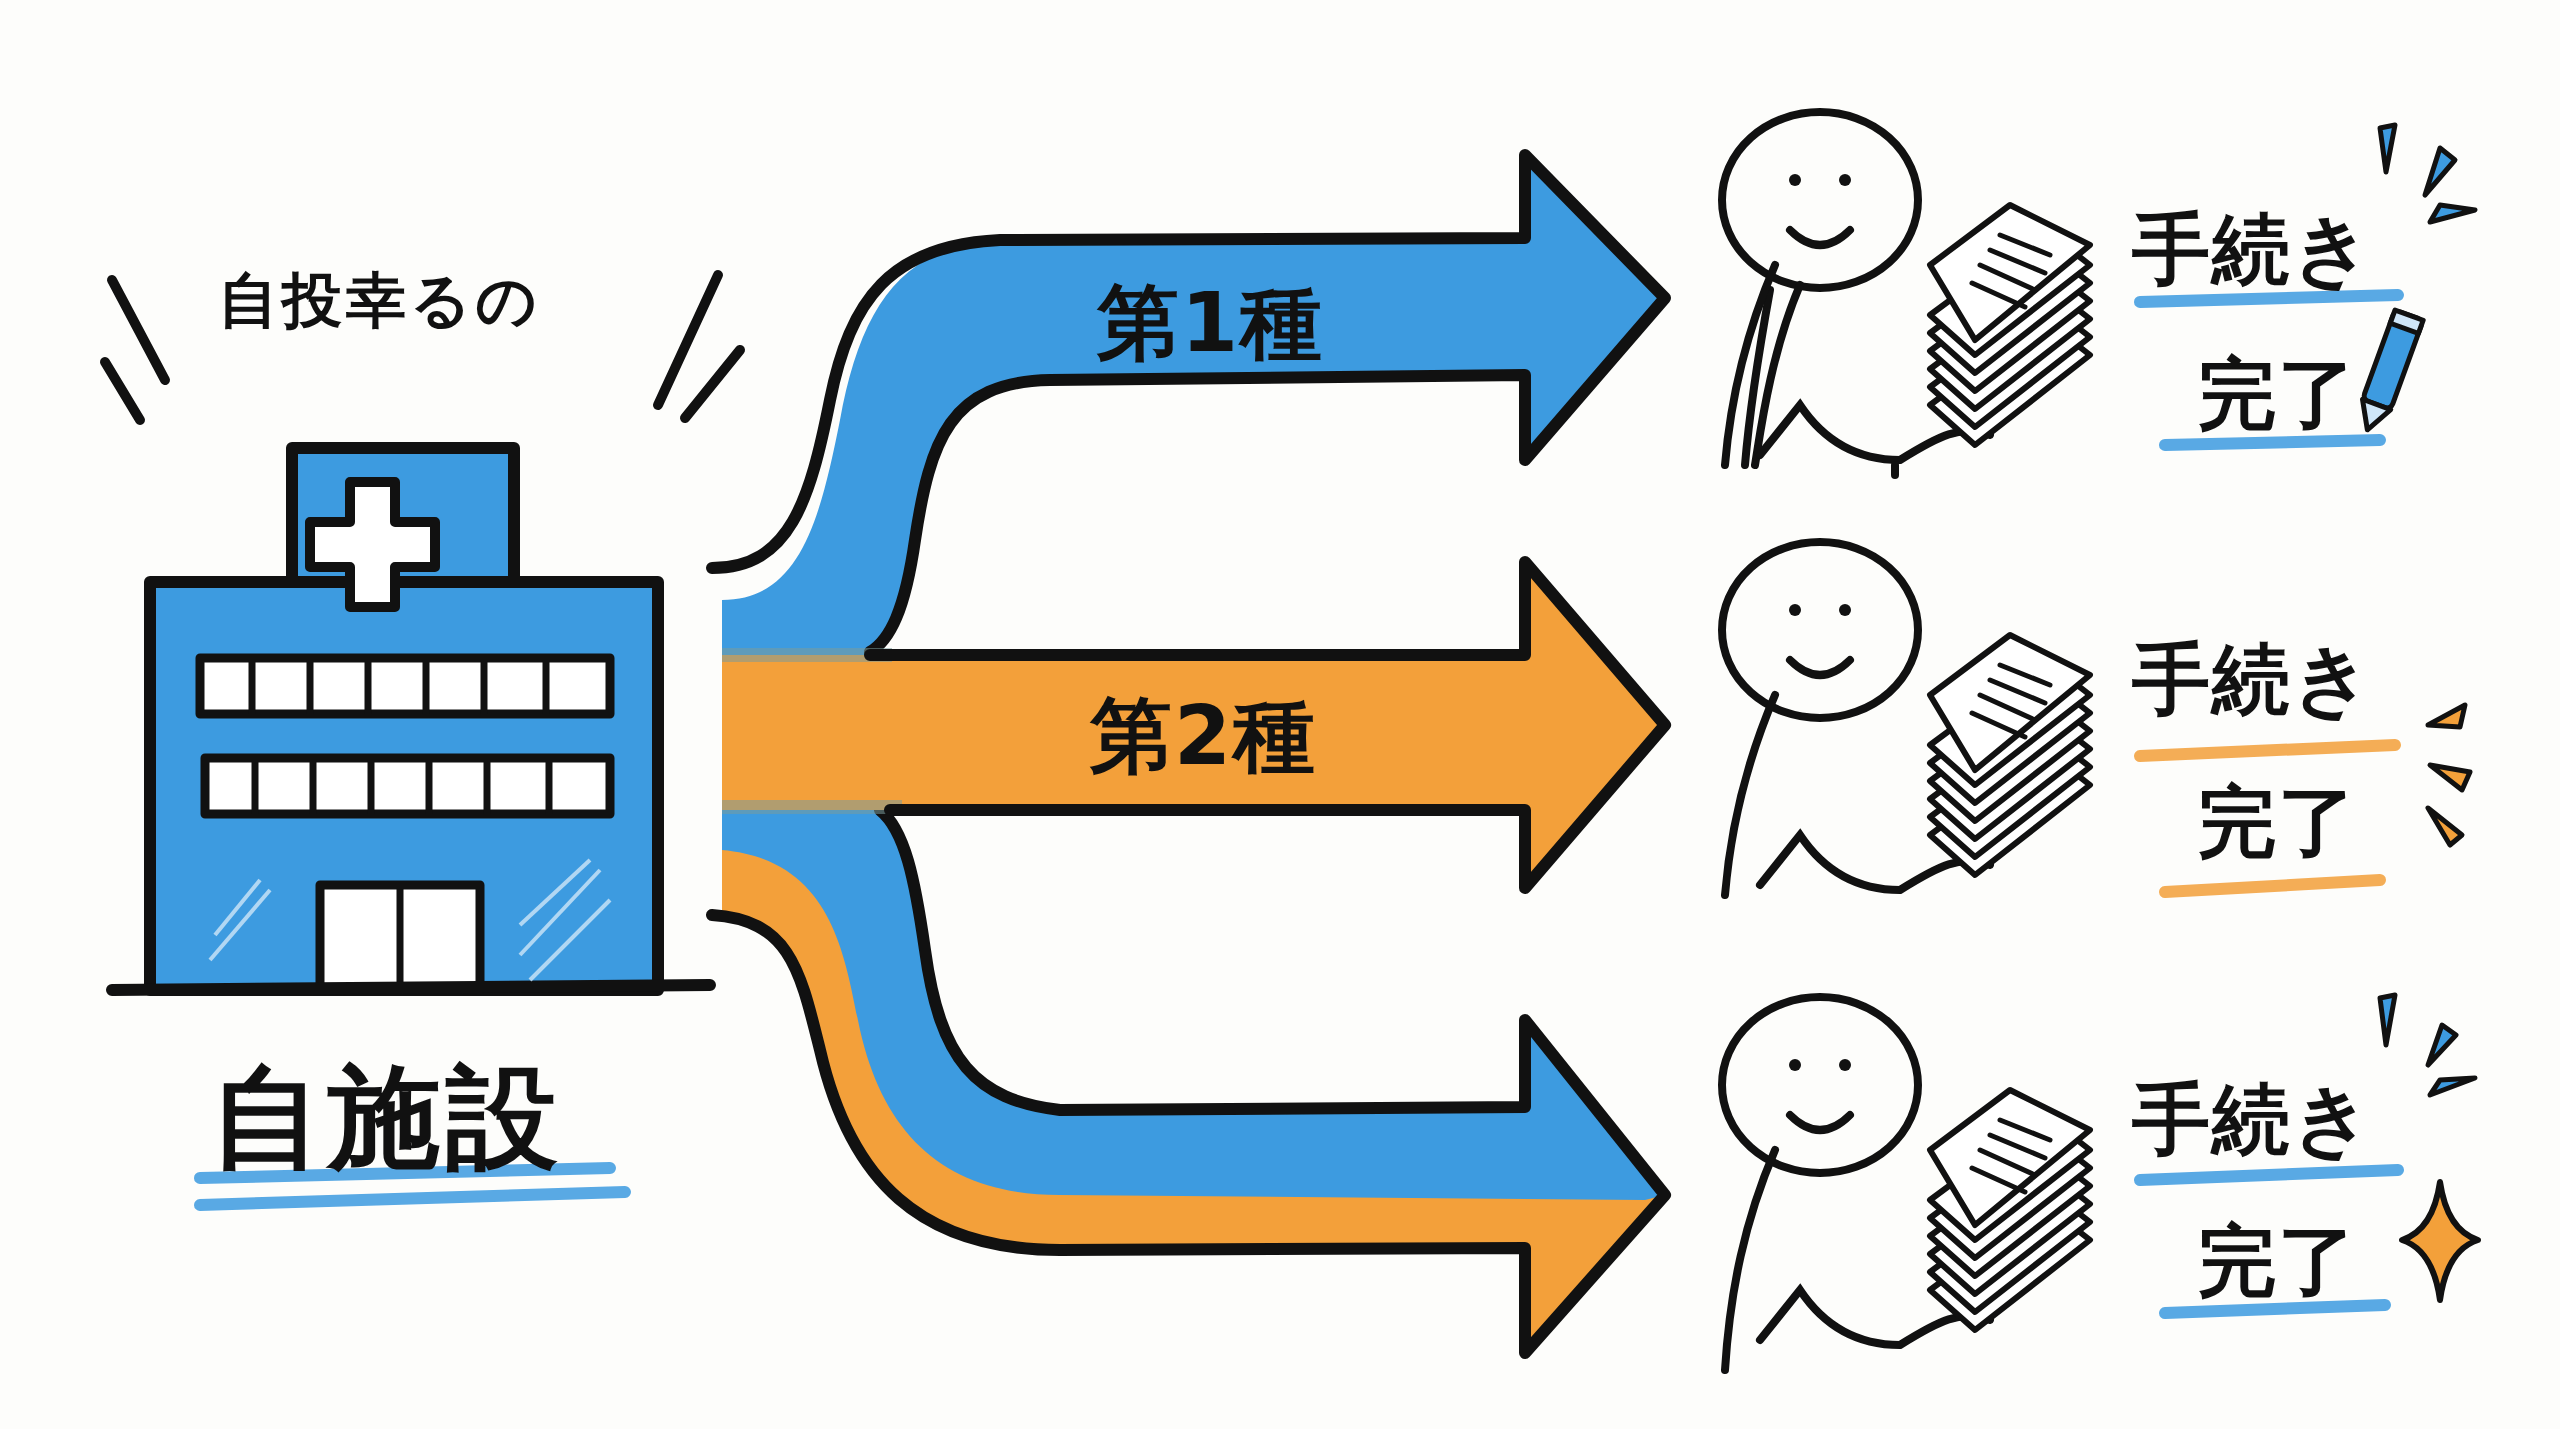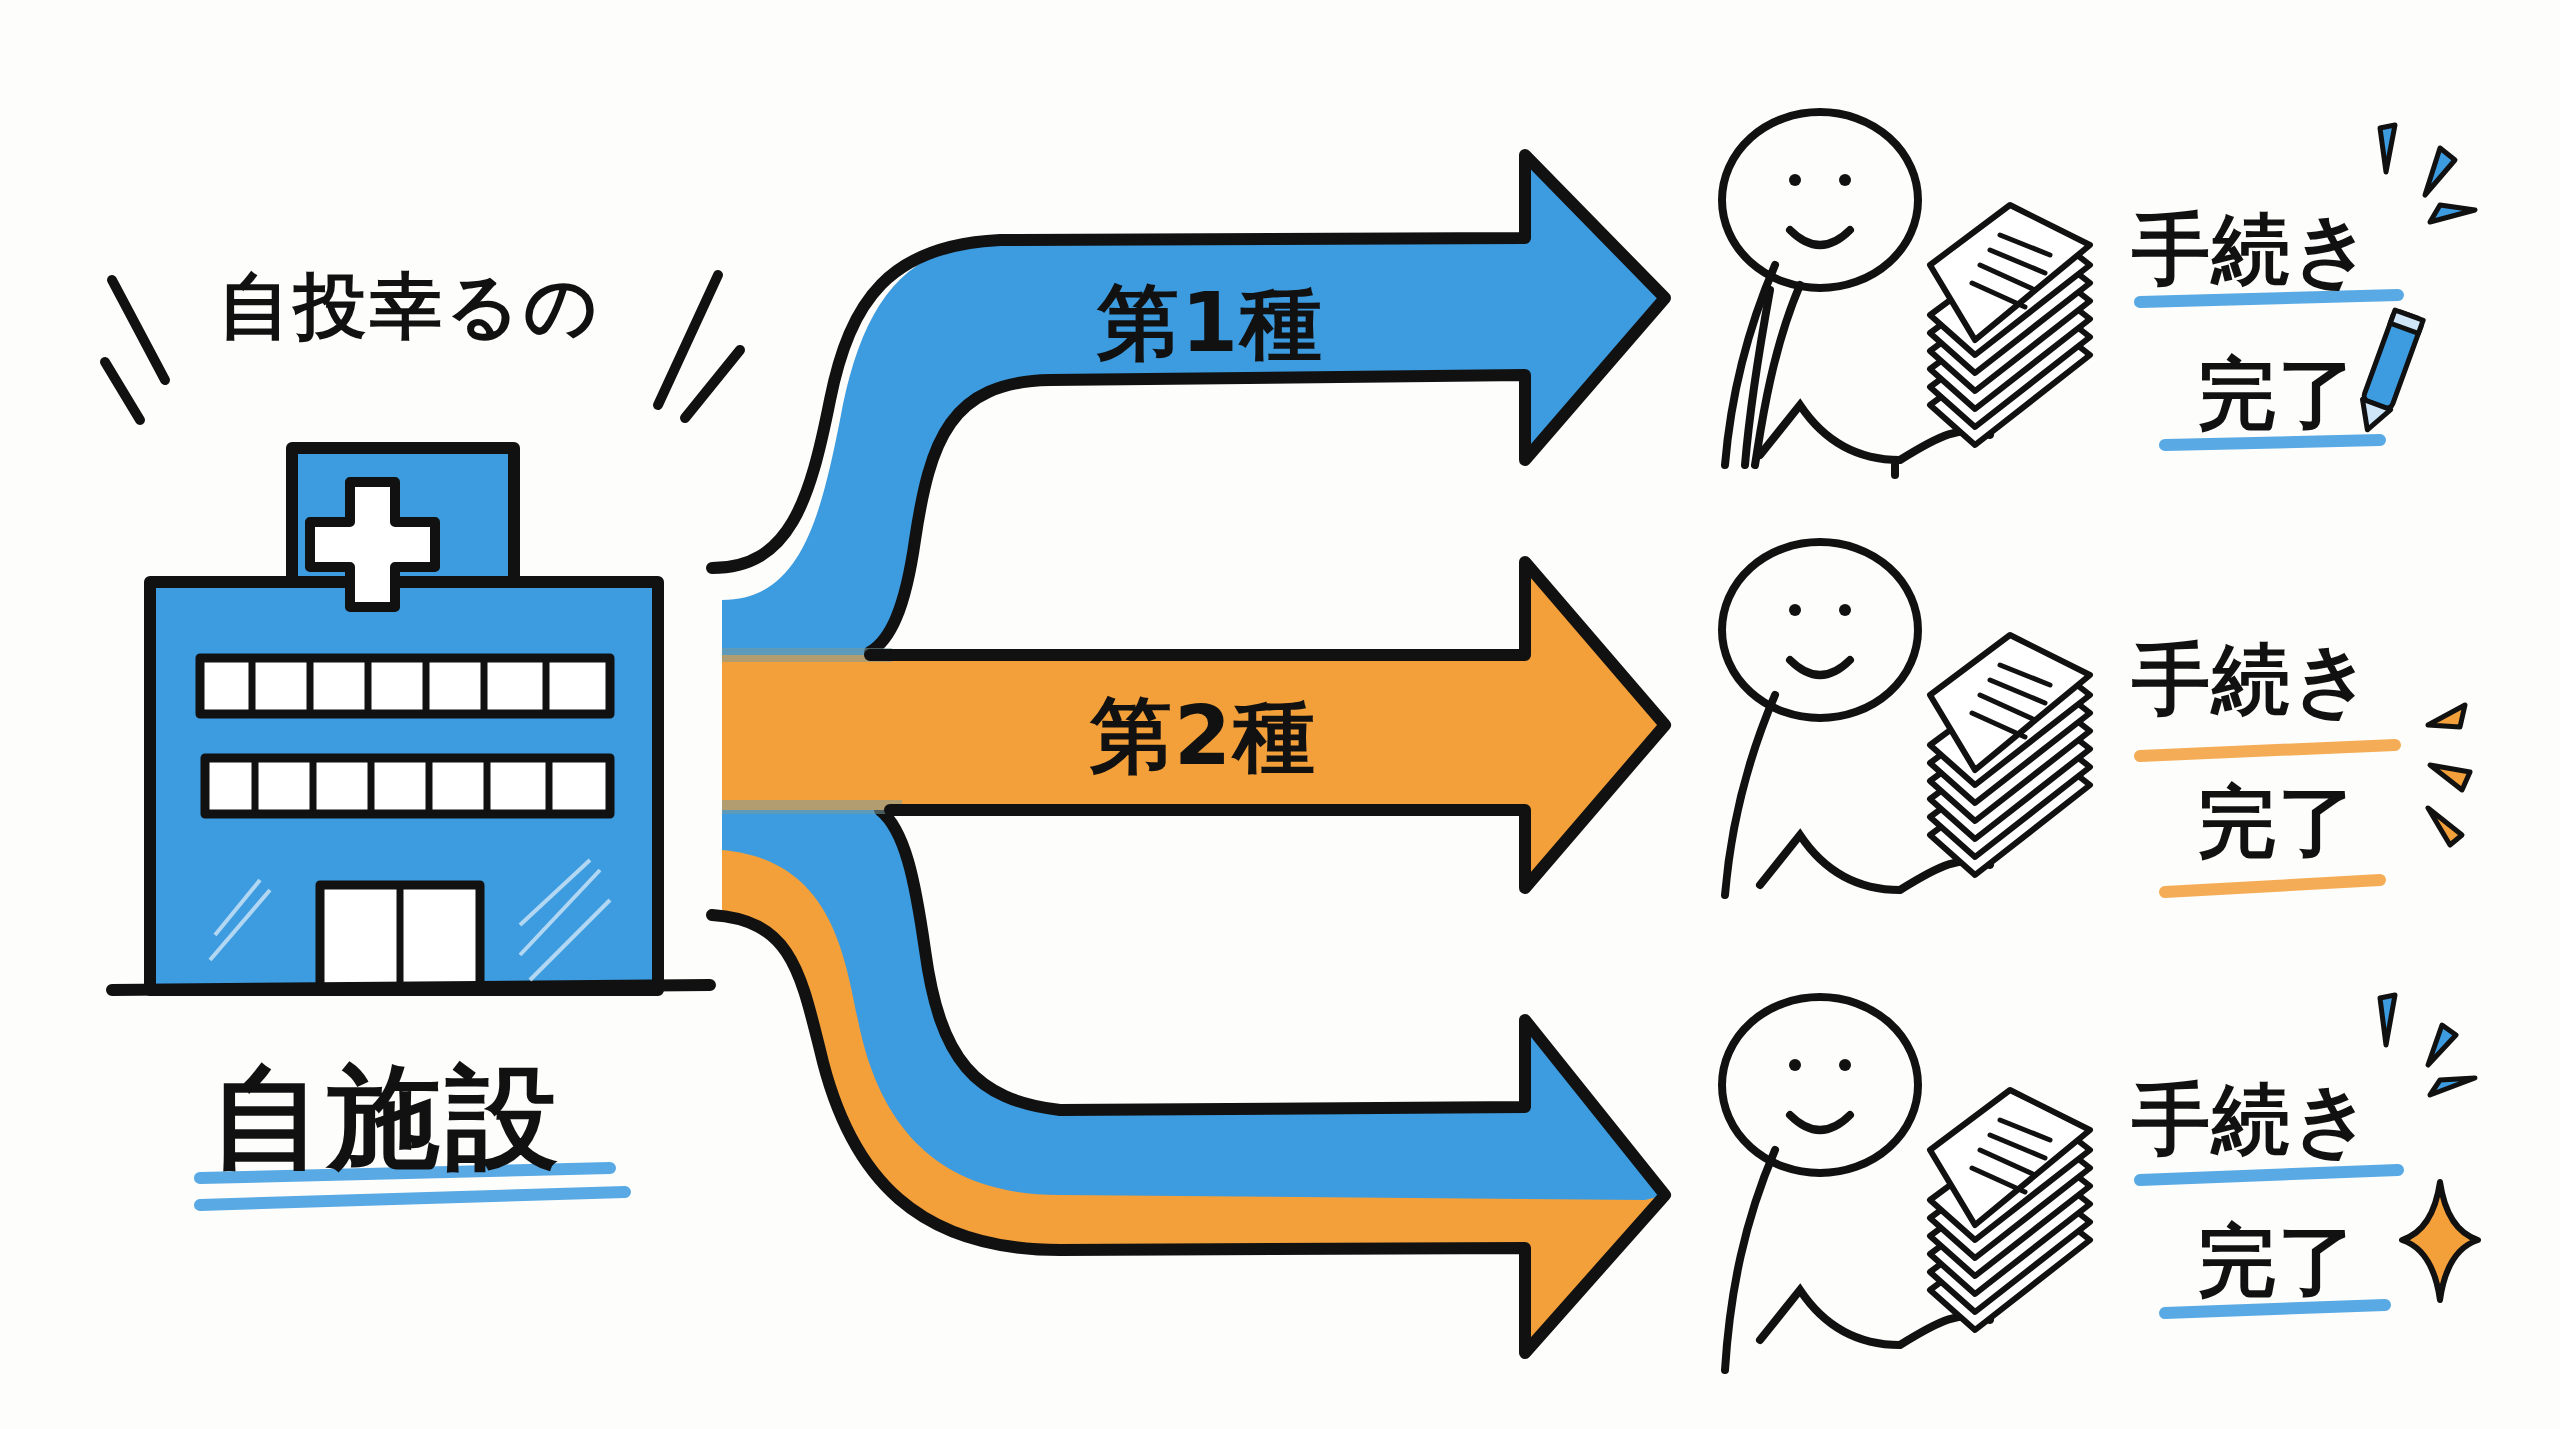--- a/index.html
+++ b/index.html
@@ -1,20 +1,20 @@
 <!DOCTYPE html>
 <html><head>
 <meta charset="utf-8">
 <style>
   html, body { margin: 0; padding: 0; background: #fdfdfb; }
   body { width: 2560px; height: 1429px; position: relative; overflow: hidden;
          font-family: "DejaVu Sans", "Liberation Sans", sans-serif; }
   #stage { position: absolute; left: 0; top: 0; width: 2560px; height: 1429px; }
   .hand-text { position: absolute; color: #111; font-weight: bold; white-space: nowrap; line-height: 1; }
-  .heading { left: 218px; top: 270px; font-size: 72px; letter-spacing: 4px; }
+  .heading { left: 218px; top: 270px; font-size: 60px; letter-spacing: 4px; }
   .facility { left: 210px; top: 1062px; font-size: 112px; letter-spacing: 6px; font-family: Liberation Serif, serif; }
   .branch-label { font-size: 82px; letter-spacing: 2px; }
   .bl1 { left: 1097px; top: 282px; }
   .bl2 { left: 1090px; top: 695px; }
   .bl3 { left: 1093px; top: 988px; }
   .done-line { font-size: 78px; letter-spacing: 2px; }
   .d1a { left: 2132px; top: 210px; } .d1b { left: 2198px; top: 355px; }
   .d2a { left: 2132px; top: 640px; } .d2b { left: 2198px; top: 783px; }
   .d3a { left: 2132px; top: 1080px; } .d3b { left: 2198px; top: 1222px; }
 </style>

